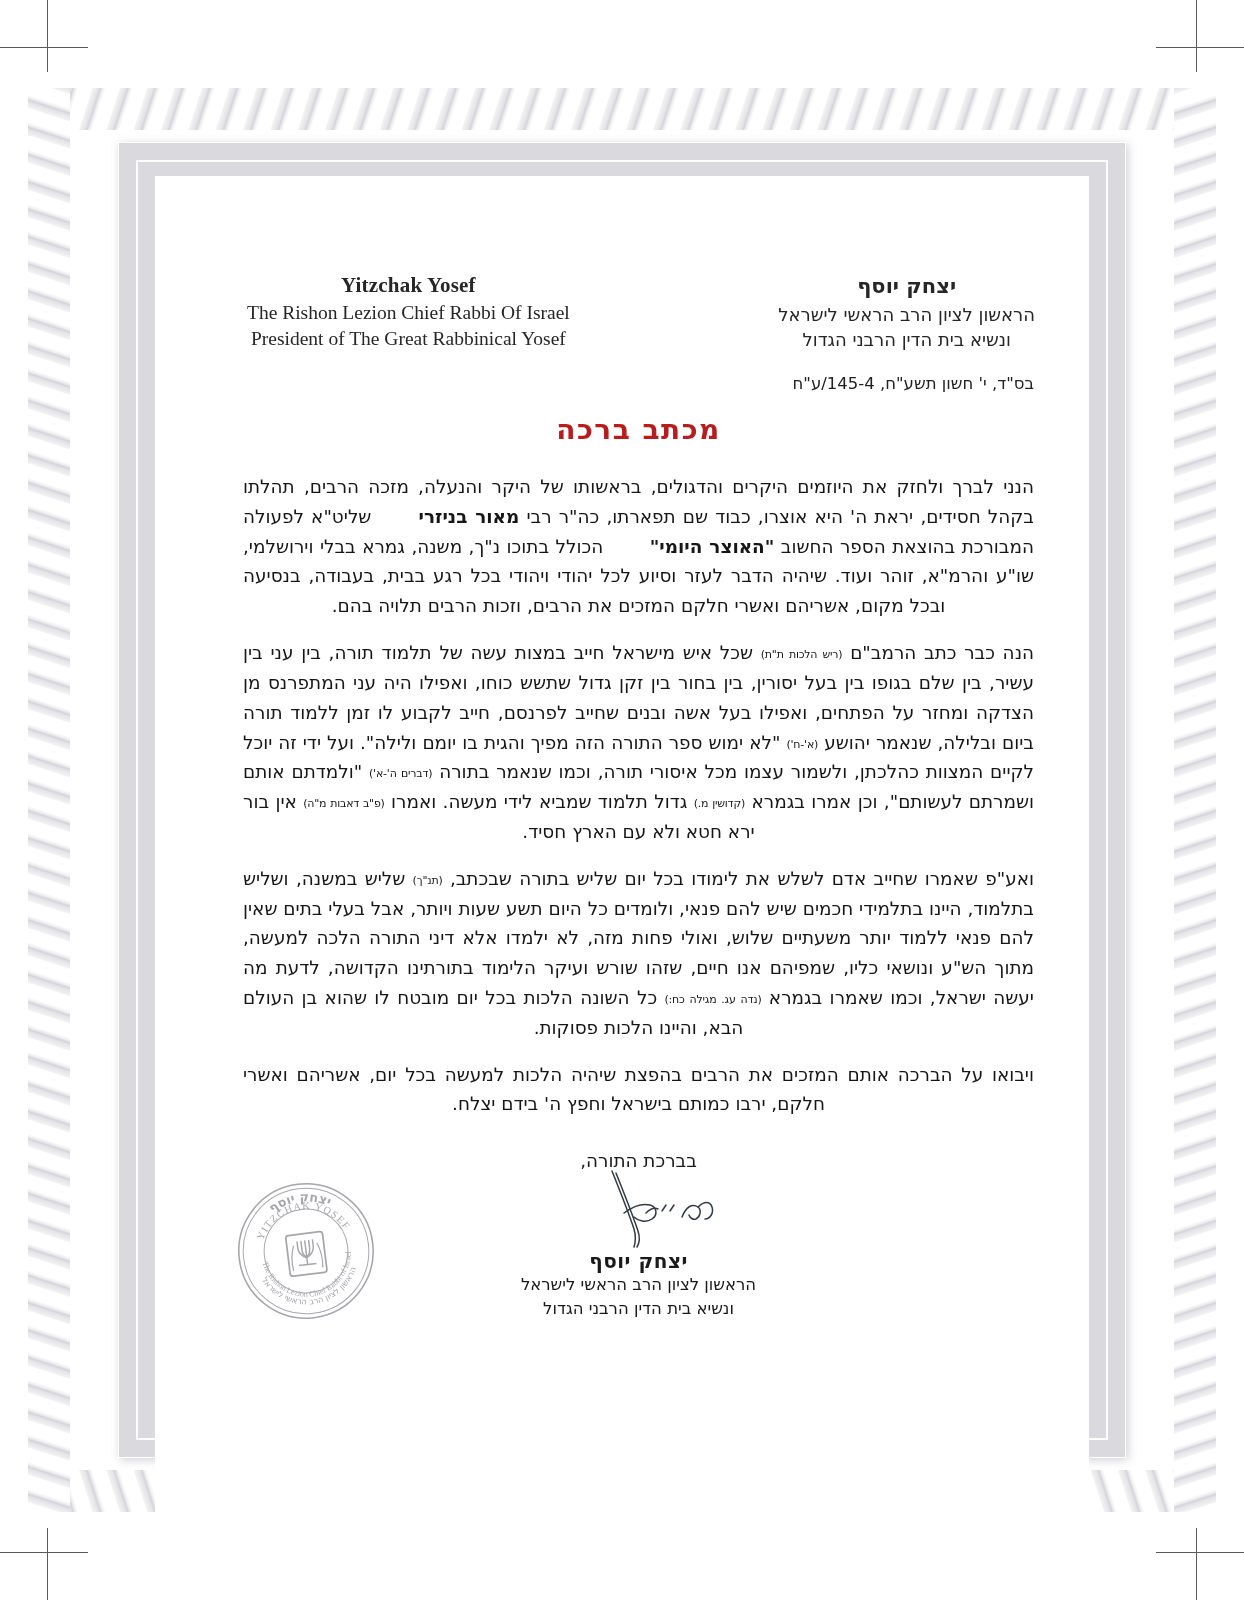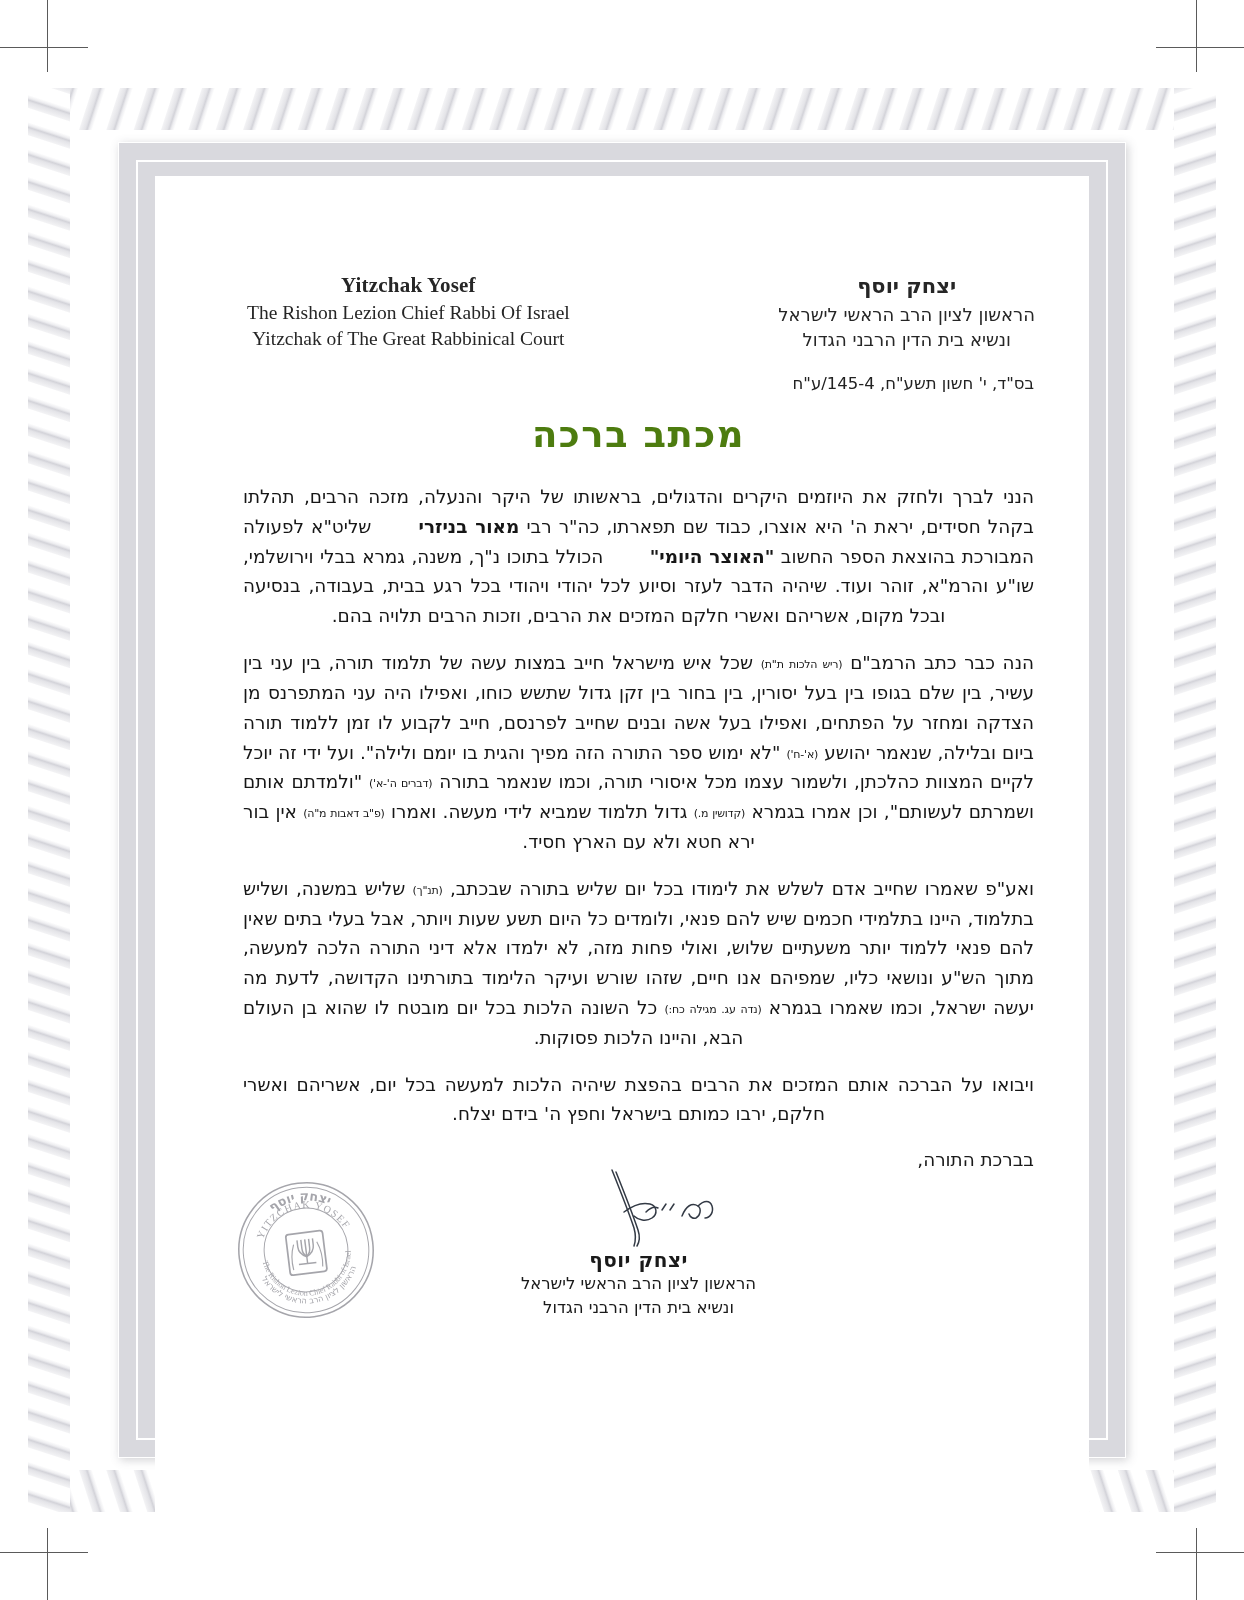--- a/index.html
+++ b/index.html
@@ -142,44 +142,45 @@
   .datestamp {
     direction: rtl;
     text-align: right;
     font-size: 16.5px;
     color: #222;
     margin: 0 0 20px 0;
   }
   .doc-title {
     text-align: center;
     font-weight: bold;
-    font-size: 37px;
+    font-size: 28px;
     letter-spacing: 1.5px;
     margin: 0 0 26px 0;
-    color: #4d7c0f;
+    color: #b91c1c;
   }
   p.para {
     margin: 0 0 17px 0;
     font-size: 18.4px;
     line-height: 1.62;
     text-align: justify;
     text-align-last: center;
     color: #161616;
   }
   p.para b { font-weight: bold; margin-left: 40px; }
   .src {
     font-size: 11px;
     font-weight: normal;
     vertical-align: 1px;
     letter-spacing: -.2px;
   }
 
   
   .closing {
-    margin: 20px 0 0 0;
+    margin: 31px 0 0 0;
+    text-align: center;
     font-size: 18.4px;
     direction: rtl;
   }
   .sign-wrap {
     position: relative;
     text-align: center;
     direction: rtl;
     margin-top: 2px;
   }
   .signature-svg { display: block; margin: -6px auto 0; }
@@ -227,21 +228,21 @@
 <div class="mat">
   <div class="mat-inner"></div>
 </div>
 
 <div class="page">
 
   <div class="letterhead">
     <div class="lh-en">
       <div class="lh-name">Yitzchak Yosef</div>
       <div>The Rishon Lezion Chief Rabbi Of Israel</div>
-      <div>Yitzchak of The Great Rabbinical Court</div>
+      <div>President of The Great Rabbinical Yosef</div>
     </div>
     <div class="lh-he">
       <div class="lh-name">יצחק יוסף</div>
       <div>הראשון לציון הרב הראשי לישראל</div>
       <div>ונשיא בית הדין הרבני הגדול</div>
     </div>
   </div>
 
   <div class="content">
 

